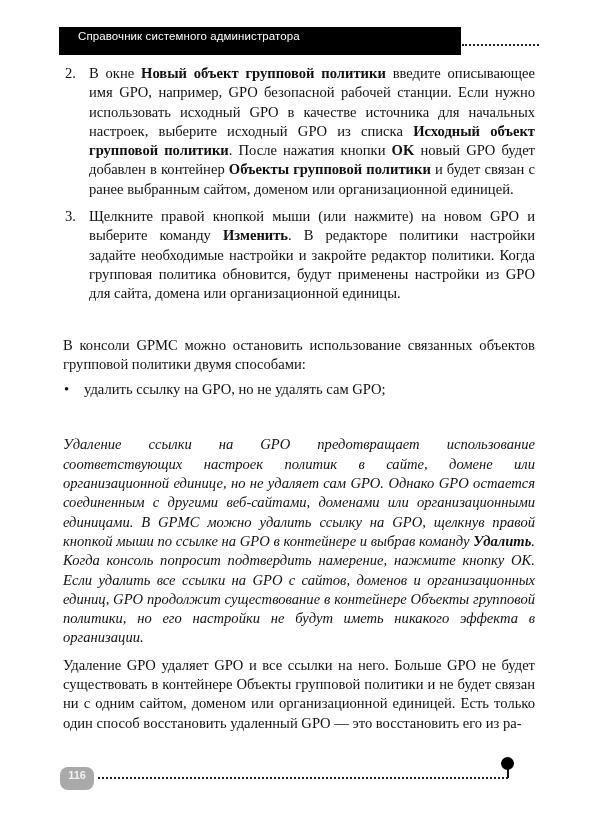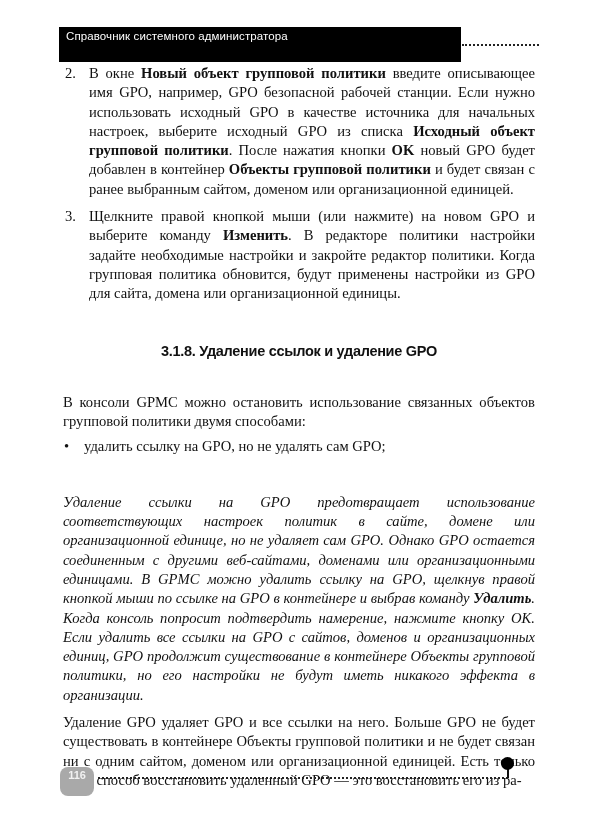--- a/index.html
+++ b/index.html
@@ -1,39 +1,39 @@
 <!DOCTYPE html>
 <html><head>
 <meta charset="utf-8">
 <style>
   html, body { margin: 0; padding: 0; background: #ffffff; }
   body { width: 600px; height: 821px; position: relative; overflow: hidden;
          font-family: "Liberation Serif", "DejaVu Serif", serif; color: #111; }
-  .header-bar { position: absolute; left: 59px; top: 27px; width: 402px; height: 35px;
+  .header-bar { position: absolute; left: 59px; top: 27px; width: 402px; height: 28px;
                 background: #000; color: #fff; font-family: "Liberation Sans", sans-serif;
-                font-size: 11.5px; line-height: 19px; padding-left: 7px; box-sizing: border-box;
+                font-size: 11.5px; line-height: 19px; padding-left: 19px; box-sizing: border-box;
                 letter-spacing: 0.1px; }
   .header-dots { position: absolute; left: 462px; top: 44px; width: 77px; height: 0;
                  border-top: 2px dotted #222; }
   .content { position: absolute; left: 63px; top: 56px; width: 472px; font-size: 14.6px;
              line-height: 19.3px; text-align: justify; }
   .content b { font-weight: bold; }
   .para-cont { margin: 0 0 0 26px; }
   .ol-item { position: relative; padding-left: 26px; margin: 8px 0 0 0; }
   .ol-num { position: absolute; left: 2px; top: 0; }
   .section-title { font-family: "Liberation Sans", sans-serif; font-weight: bold; text-align: center;
                    font-size: 14.5px; margin: 38px 0 0 0; letter-spacing: -0.3px; }
   .p { margin: 0; }
   .intro { margin-top: 32px; }
   ul.bullets { list-style: none; margin: 6px 0 0 0; padding: 0; }
   ul.bullets li { position: relative; padding-left: 21px; margin: 0 0 6px 0; }
   ul.bullets li::before { content: "•"; position: absolute; left: 1px; top: 0; }
   .p2 { margin-top: 36px; font-style: italic; }
   .p3 { margin-top: 8px; }
-  .footer-pill { position: absolute; left: 60px; top: 767px; width: 34px; height: 29px;
+  .footer-pill { position: absolute; left: 60px; top: 767px; width: 34px; height: 23px;
                  border-radius: 8px; background: #a9a9a9; color: #f2f2f2;
                  font-family: "Liberation Sans", sans-serif; font-weight: bold; font-size: 11px;
                  line-height: 17px; text-align: center; }
   .footer-dots { position: absolute; left: 98px; top: 777px; width: 410px; height: 0;
                  border-top: 2px dotted #222; }
   .footer-tick { position: absolute; left: 507px; top: 768px; width: 0; height: 10px;
                  border-left: 2px solid #111; }
   .footer-dot { position: absolute; left: 501px; top: 757px; width: 13px; height: 13px;
                 border-radius: 50%; background: #000; }
 </style>
@@ -50,21 +50,20 @@
   <div class="ol-item">
     <span class="ol-num">2.</span>
     <span>В окне </span><b>Новый объект групповой политики</b><span> введите описывающее имя GPO, например, GPO безопасной рабочей станции. Если нужно использовать исходный GPO в качестве источника для начальных настроек, выберите исходный GPO из списка </span><b>Исходный объект групповой политики</b><span>. После нажатия кнопки </span><b>OK</b><span> новый GPO будет добавлен в контейнер </span><b>Объекты групповой политики</b><span> и будет связан с ранее выбранным сайтом, доменом или организационной единицей.</span>
   </div>
 
   <div class="ol-item">
     <span class="ol-num">3.</span>
     <span>Щелкните правой кнопкой мыши (или нажмите) на новом GPO и выберите команду </span><b>Изменить</b><span>. В редакторе политики настройки задайте необходимые настройки и закройте редактор политики. Когда групповая политика обновится, будут применены настройки из GPO для сайта, домена или организационной единицы.</span>
   </div>
 
-  <h2 class="section-title">3.1.8. Удаление ссылок и удаление GPO</h2>
 
   <p class="p intro">В консоли GPMC можно остановить использование связанных объектов групповой политики двумя способами:</p>
 
   <ul class="bullets">
     <li>удалить ссылку на GPO, но не удалять сам GPO;</li>
   </ul>
 
   <p class="p p2"><span>Удаление ссылки на GPO предотвращает использование соответствующих настроек политик в сайте, домене или организационной единице, но не удаляет сам GPO. Однако GPO остается соединенным с другими веб-сайтами, доменами или организационными единицами. В GPMC можно удалить ссылку на GPO, щелкнув правой кнопкой мыши по ссылке на GPO в контейнере и выбрав команду </span><b>Удалить</b><span>. Когда консоль попросит подтвердить намерение, нажмите кнопку OK. Если удалить все ссылки на GPO с сайтов, доменов и организационных единиц, GPO продолжит существование в контейнере Объекты групповой политики, но его настройки не будут иметь никакого эффекта в организации.</span></p>
 
   <p class="p p3">Удаление GPO удаляет GPO и все ссылки на него. Больше GPO не будет существовать в контейнере Объекты групповой политики и не будет связан ни с одним сайтом, доменом или организационной единицей. Есть только один способ восстановить удаленный GPO — это восстановить его из ра-</p>

